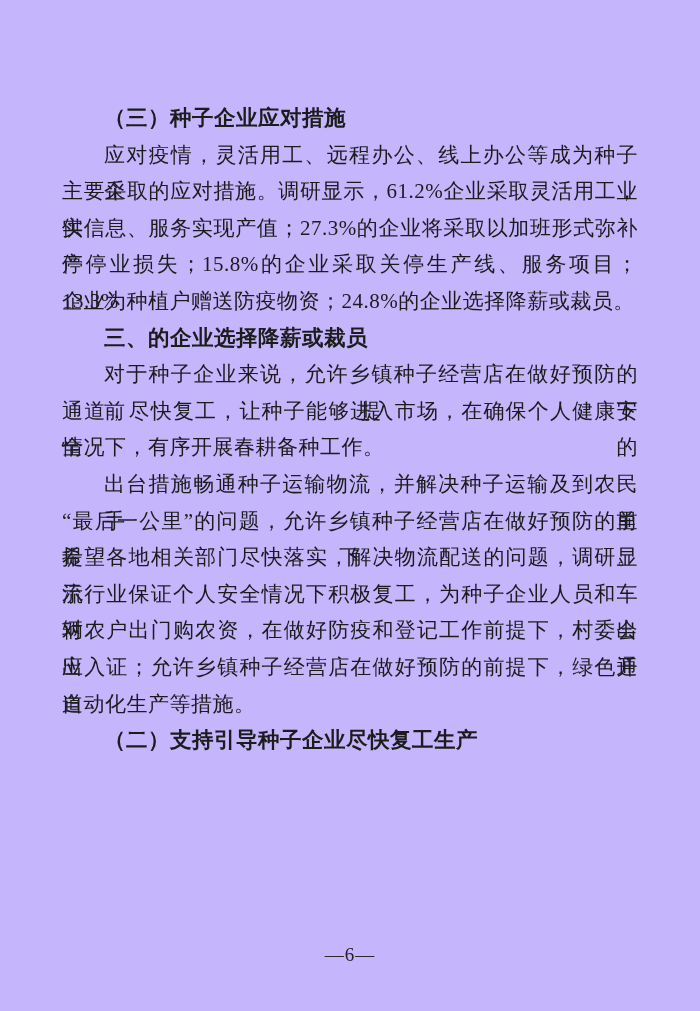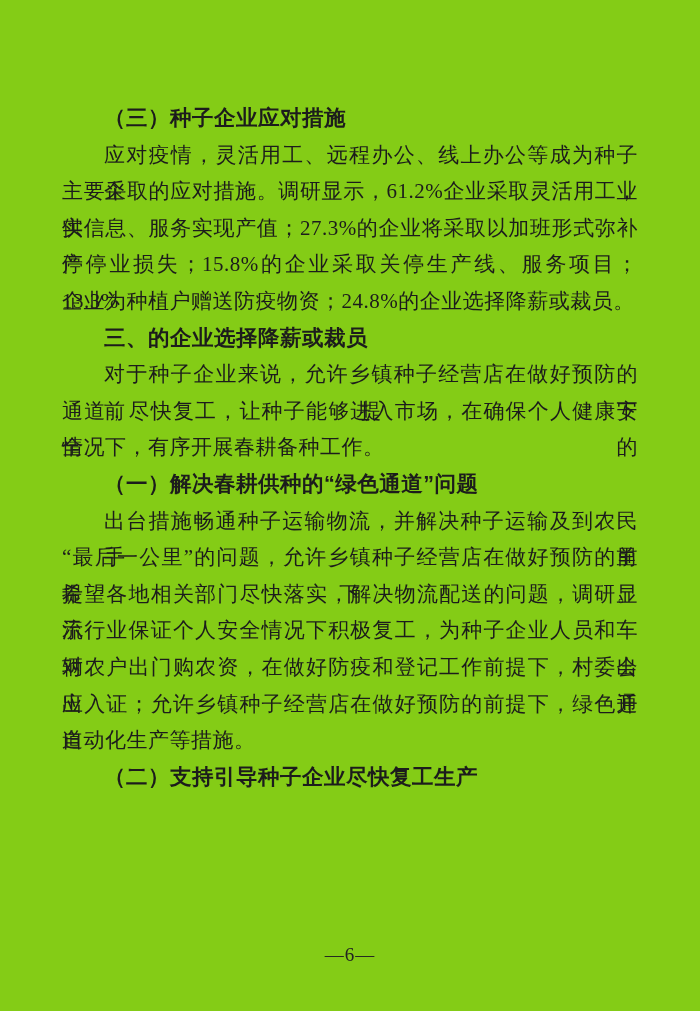--- a/index.html
+++ b/index.html
@@ -10,21 +10,21 @@
     overflow: hidden;
   }
   body {
     position: relative;
     font-family: "Liberation Serif", "DejaVu Serif", serif;
     color: #1c1c1c;
   }
   .page {
     position: absolute;
     inset: 0;
-    background: #84cc16;
+    background: #c4b5fd;
   }
   .content {
     position: absolute;
     top: 100px;
     left: 62px;
     width: 576px;
   }
   .line {
     font-size: 21px;
     line-height: 36.6px;
@@ -74,21 +74,20 @@
         <div class="line fill">供信息、服务实现产值；27.3%的企业将采取以加班形式弥补停</div>
         <div class="line fill">产停业损失；15.8%的企业采取关停生产线、服务项目；13.3%</div>
         <div class="line">企业为种植户赠送防疫物资；24.8%的企业选择降薪或裁员。</div>
       </div>
       <div class="line heading indent">三、的企业选择降薪或裁员</div>
       <div class="paragraph">
         <div class="line indent fill">对于种子企业来说，允许乡镇种子经营店在做好预防的前提下</div>
         <div class="line fill">通道，尽快复工，让种子能够进入市场，在确保个人健康安全的</div>
         <div class="line">情况下，有序开展春耕备种工作。</div>
       </div>
-      <div class="line heading indent">（一）解决春耕供种的“绿色通道”问题</div>
       <div class="paragraph">
         <div class="line indent fill">出台措施畅通种子运输物流，并解决种子运输及到农民手里</div>
         <div class="line fill">“最后一公里”的问题，允许乡镇种子经营店在做好预防的前提下。</div>
         <div class="line fill">希望各地相关部门尽快落实，解决物流配送的问题，调研显示</div>
         <div class="line fill">流行业保证个人安全情况下积极复工，为种子企业人员和车辆出</div>
         <div class="line fill">对农户出门购农资，在做好防疫和登记工作前提下，村委会应开</div>
         <div class="line fill">出入证；允许乡镇种子经营店在做好预防的前提下，绿色通道</div>
         <div class="line">自动化生产等措施。</div>
       </div>
       <div class="line heading indent">（二）支持引导种子企业尽快复工生产</div>

